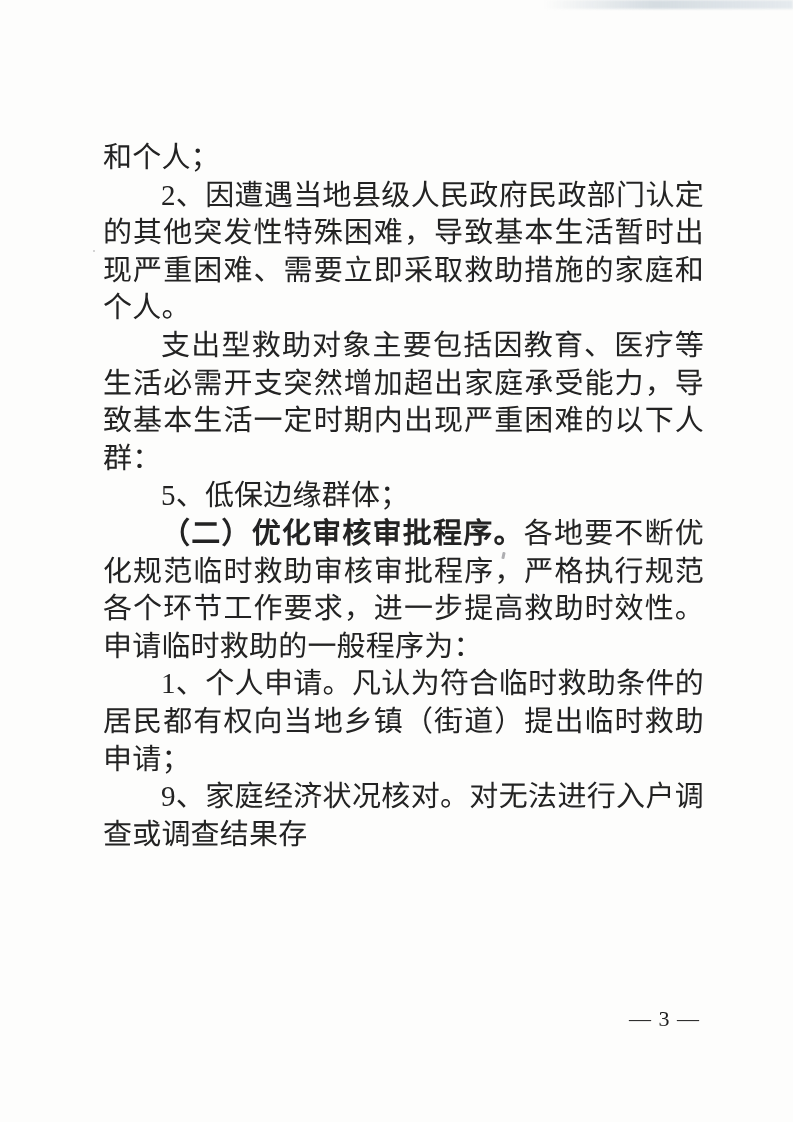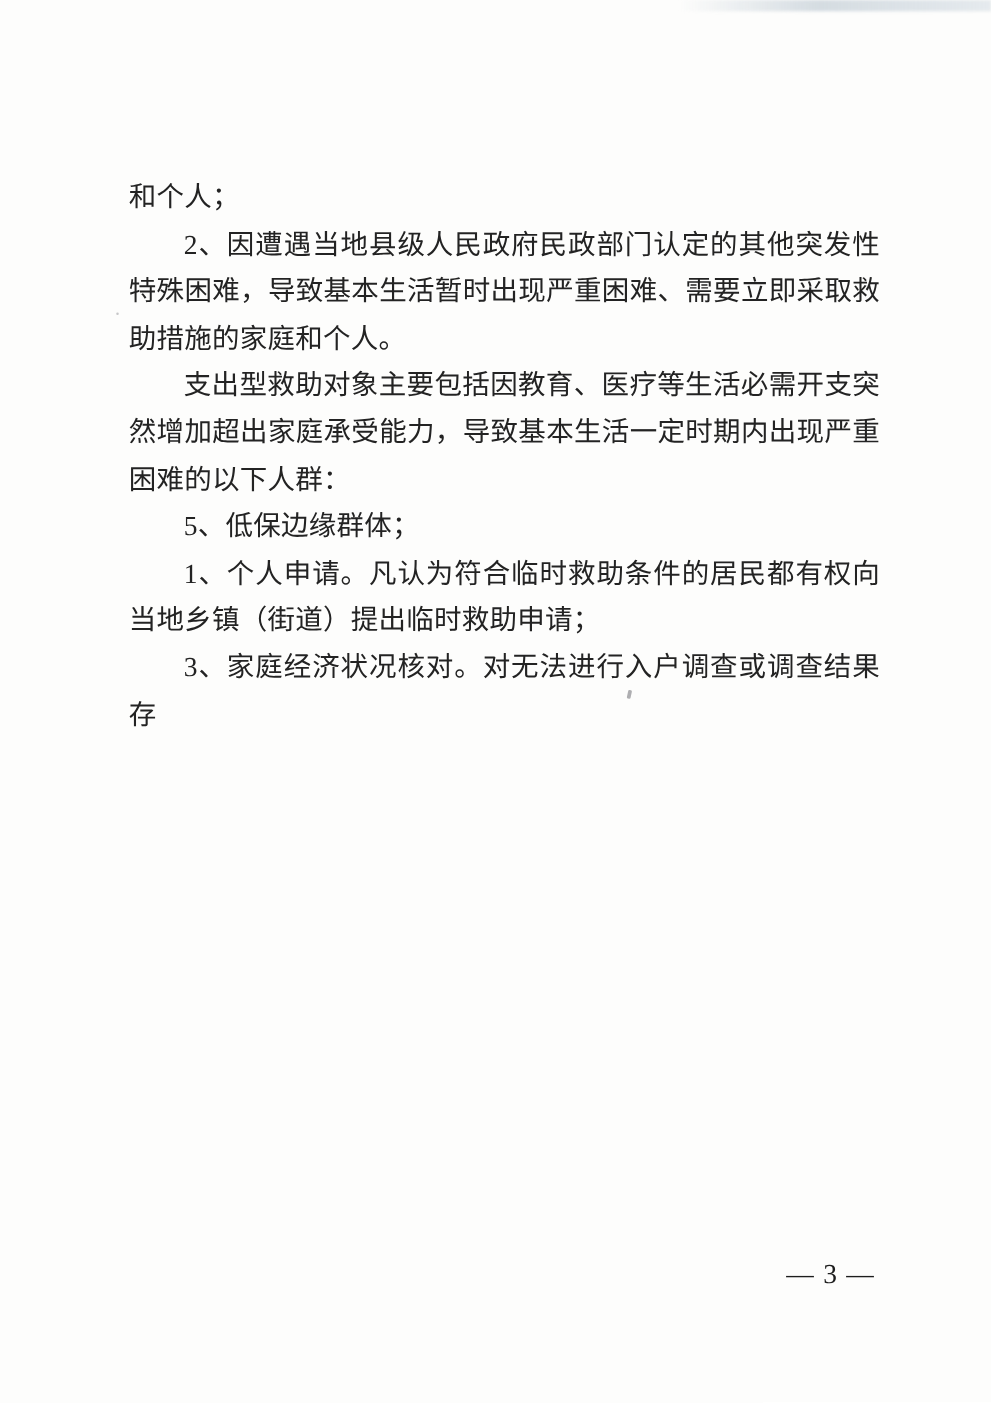--- a/index.html
+++ b/index.html
@@ -27,21 +27,21 @@
       rgba(198,208,216,0.75) 45%,
       rgba(210,219,226,0.55) 100%);
     filter: blur(1.2px);
   }
   .content {
     position: absolute;
     left: 103px;
     top: 139px;
     width: 601px;
     color: #232323;
-    font-size: 22px;
+    font-size: 29px;
     line-height: 37.6px;
     text-align: justify;
     letter-spacing: 0.2px;
   }
   .para {
     margin: 0;
     text-indent: 2em;
   }
   .para.noindent {
     text-indent: 0;
@@ -85,22 +85,23 @@
 
 <div class="page">
 
   <div class="scan-band"></div>
 
   <div class="content">
     <p class="para noindent">和个人；</p>
     <p class="para">2、因遭遇当地县级人民政府民政部门认定的其他突发性特殊困难，导致基本生活暂时出现严重困难、需要立即采取救助措施的家庭和个人。</p>
     <p class="para">支出型救助对象主要包括因教育、医疗等生活必需开支突然增加超出家庭承受能力，导致基本生活一定时期内出现严重困难的以下人群：</p>
     <p class="para">5、低保边缘群体；</p>
+    <p class="para"><strong class="lead">（二）优化审核审批程序。</strong><span>各地要不断优化规范临时救助审核审批程序，严格执行规范各个环节工作要求，进一步提高救助时效性。申请临时救助的一般程序为：</span></p>
     <p class="para">1、个人申请。凡认为符合临时救助条件的居民都有权向当地乡镇（街道）提出临时救助申请；</p>
-    <p class="para">3、家庭经济状况核对。对无法进行入户调查或调查结果存</p>
+    <p class="para">9、家庭经济状况核对。对无法进行入户调查或调查结果存</p>
   </div>
 
   <div class="page-number">— 3 —</div>
 
   <span class="speck speck1"></span>
   <span class="speck speck2"></span>
 
 </div>
 
 </body></html>

